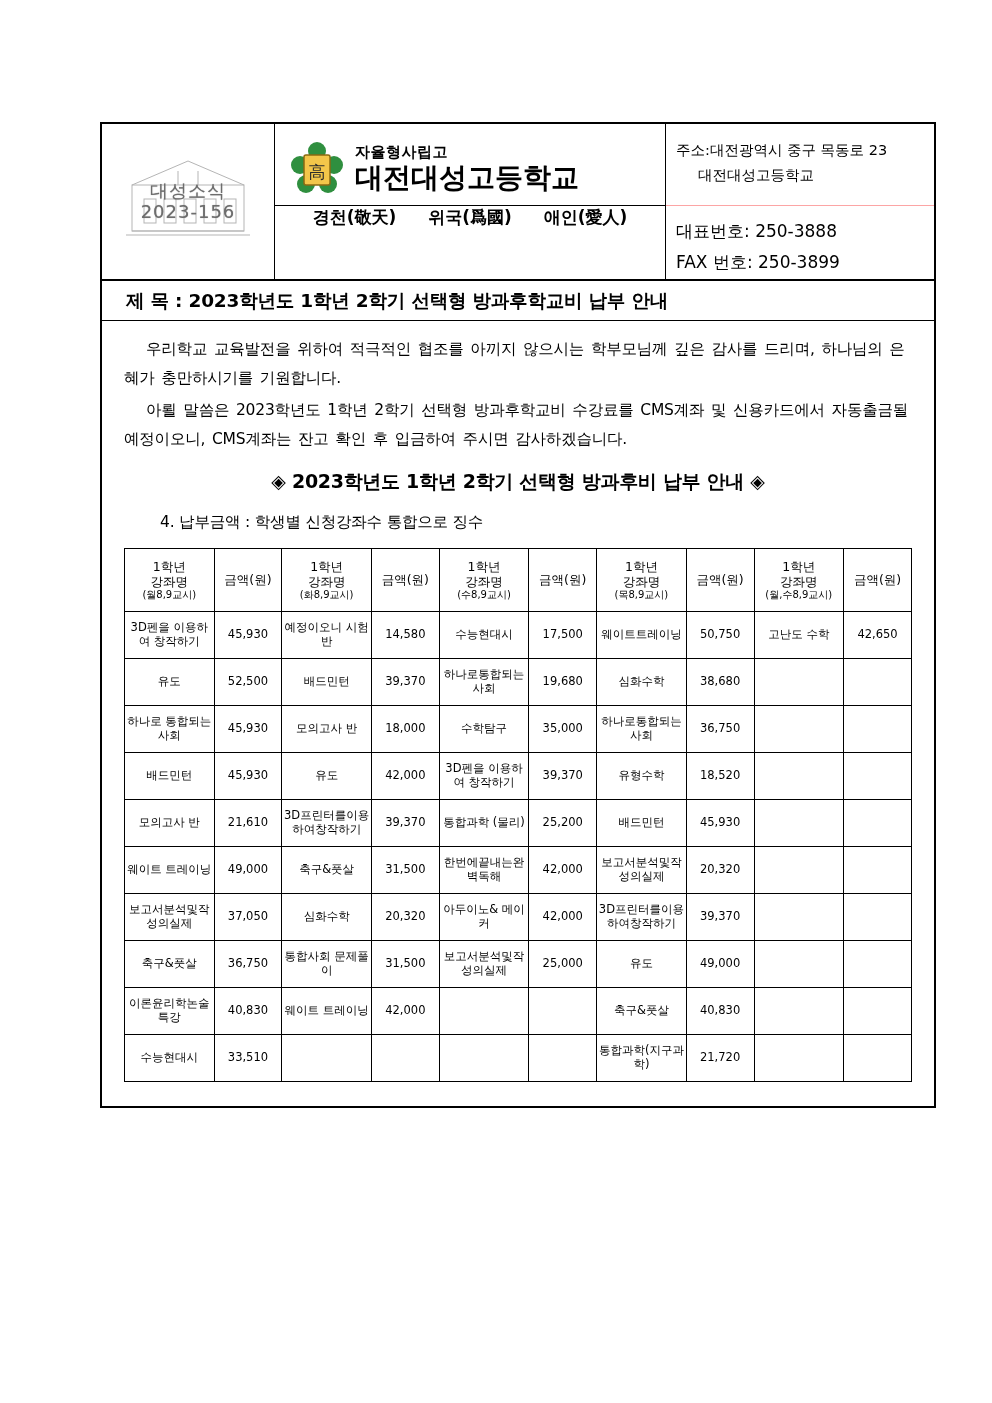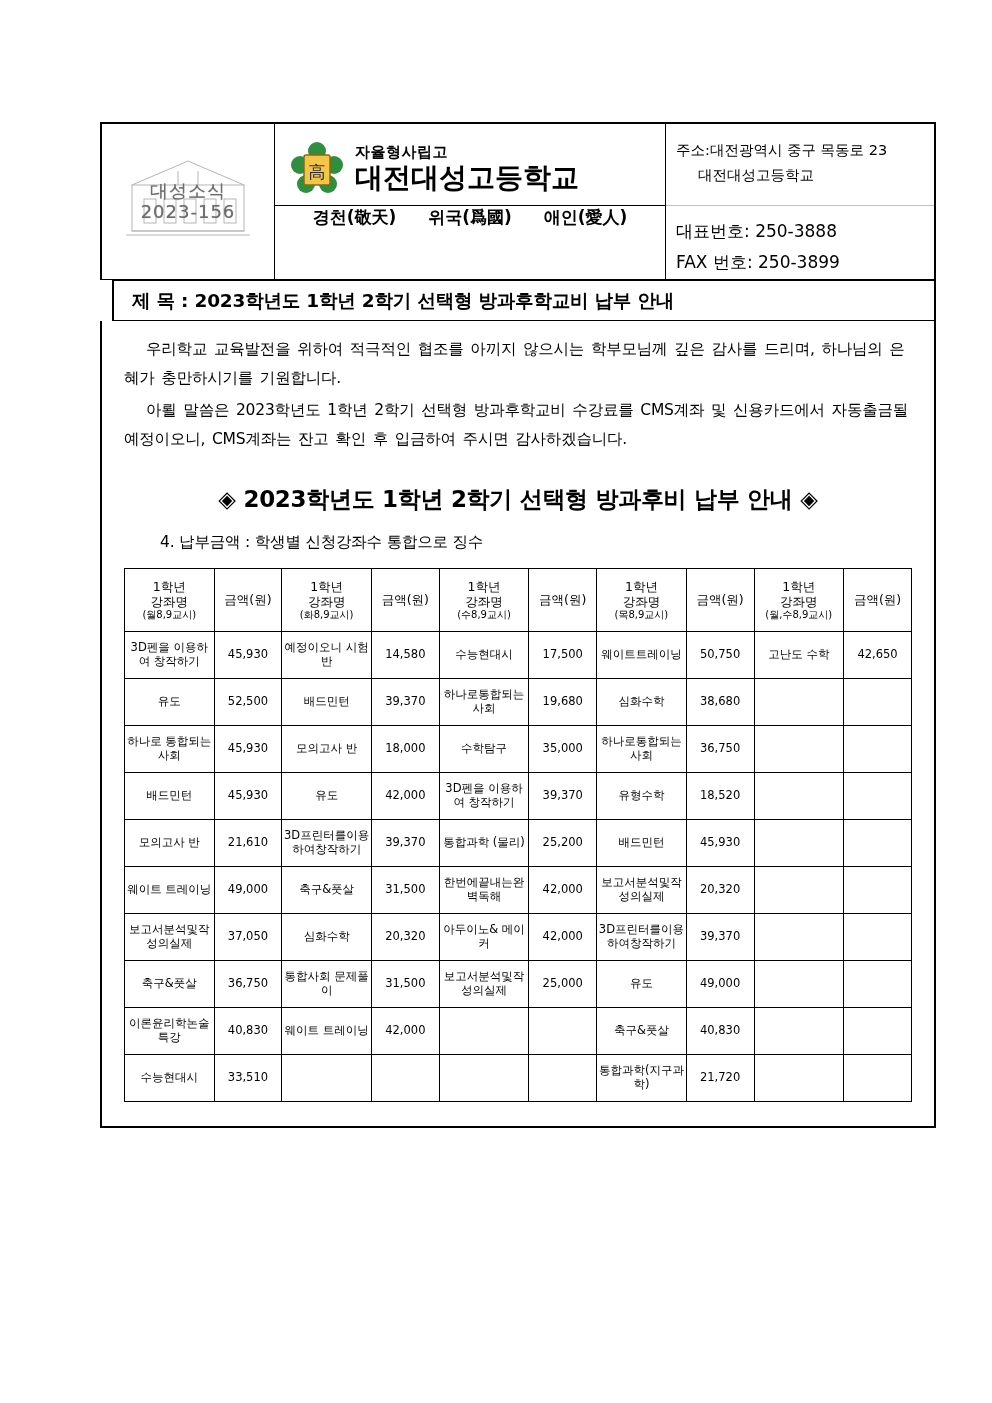--- a/index.html
+++ b/index.html
@@ -128,50 +128,49 @@
     font-size: 17px;
     line-height: 1.85;
     font-family: "DejaVu Sans", sans-serif;
   }
 
   
   .title-row {
     border: 2px solid #000;
     border-top: 1px solid #000;
     border-bottom: 1px solid #000;
-    padding: 7px 0 7px 18px;
+    padding: 7px 0 7px 24px;
     font-size: 18.5px;
     font-weight: bold;
     font-family: "DejaVu Sans", sans-serif;
     letter-spacing: -0.2px;
-    margin-left: 12px;
   }
 
   
   .body-box {
     border: 2px solid #000;
     border-top: none;
     padding: 14px 22px 24px 22px;
     box-sizing: border-box;
   }
   .para {
     font-size: 15.5px;
     line-height: 1.85;
     font-family: "DejaVu Sans", sans-serif;
     text-indent: 22px;
     margin-bottom: 4px;
     letter-spacing: -0.2px;
     word-spacing: 2px;
   }
   .section-title {
     text-align: center;
-    font-size: 23px;
+    font-size: 19px;
     font-weight: bold;
     font-family: "DejaVu Sans", sans-serif;
-    margin: 30px 0 14px 0;
+    margin: 15px 0 14px 0;
     letter-spacing: -0.3px;
   }
   .bullets {
     font-size: 15.5px;
     font-family: "DejaVu Sans", sans-serif;
     line-height: 1.75;
     padding-left: 36px;
     letter-spacing: -0.2px;
   }
 

